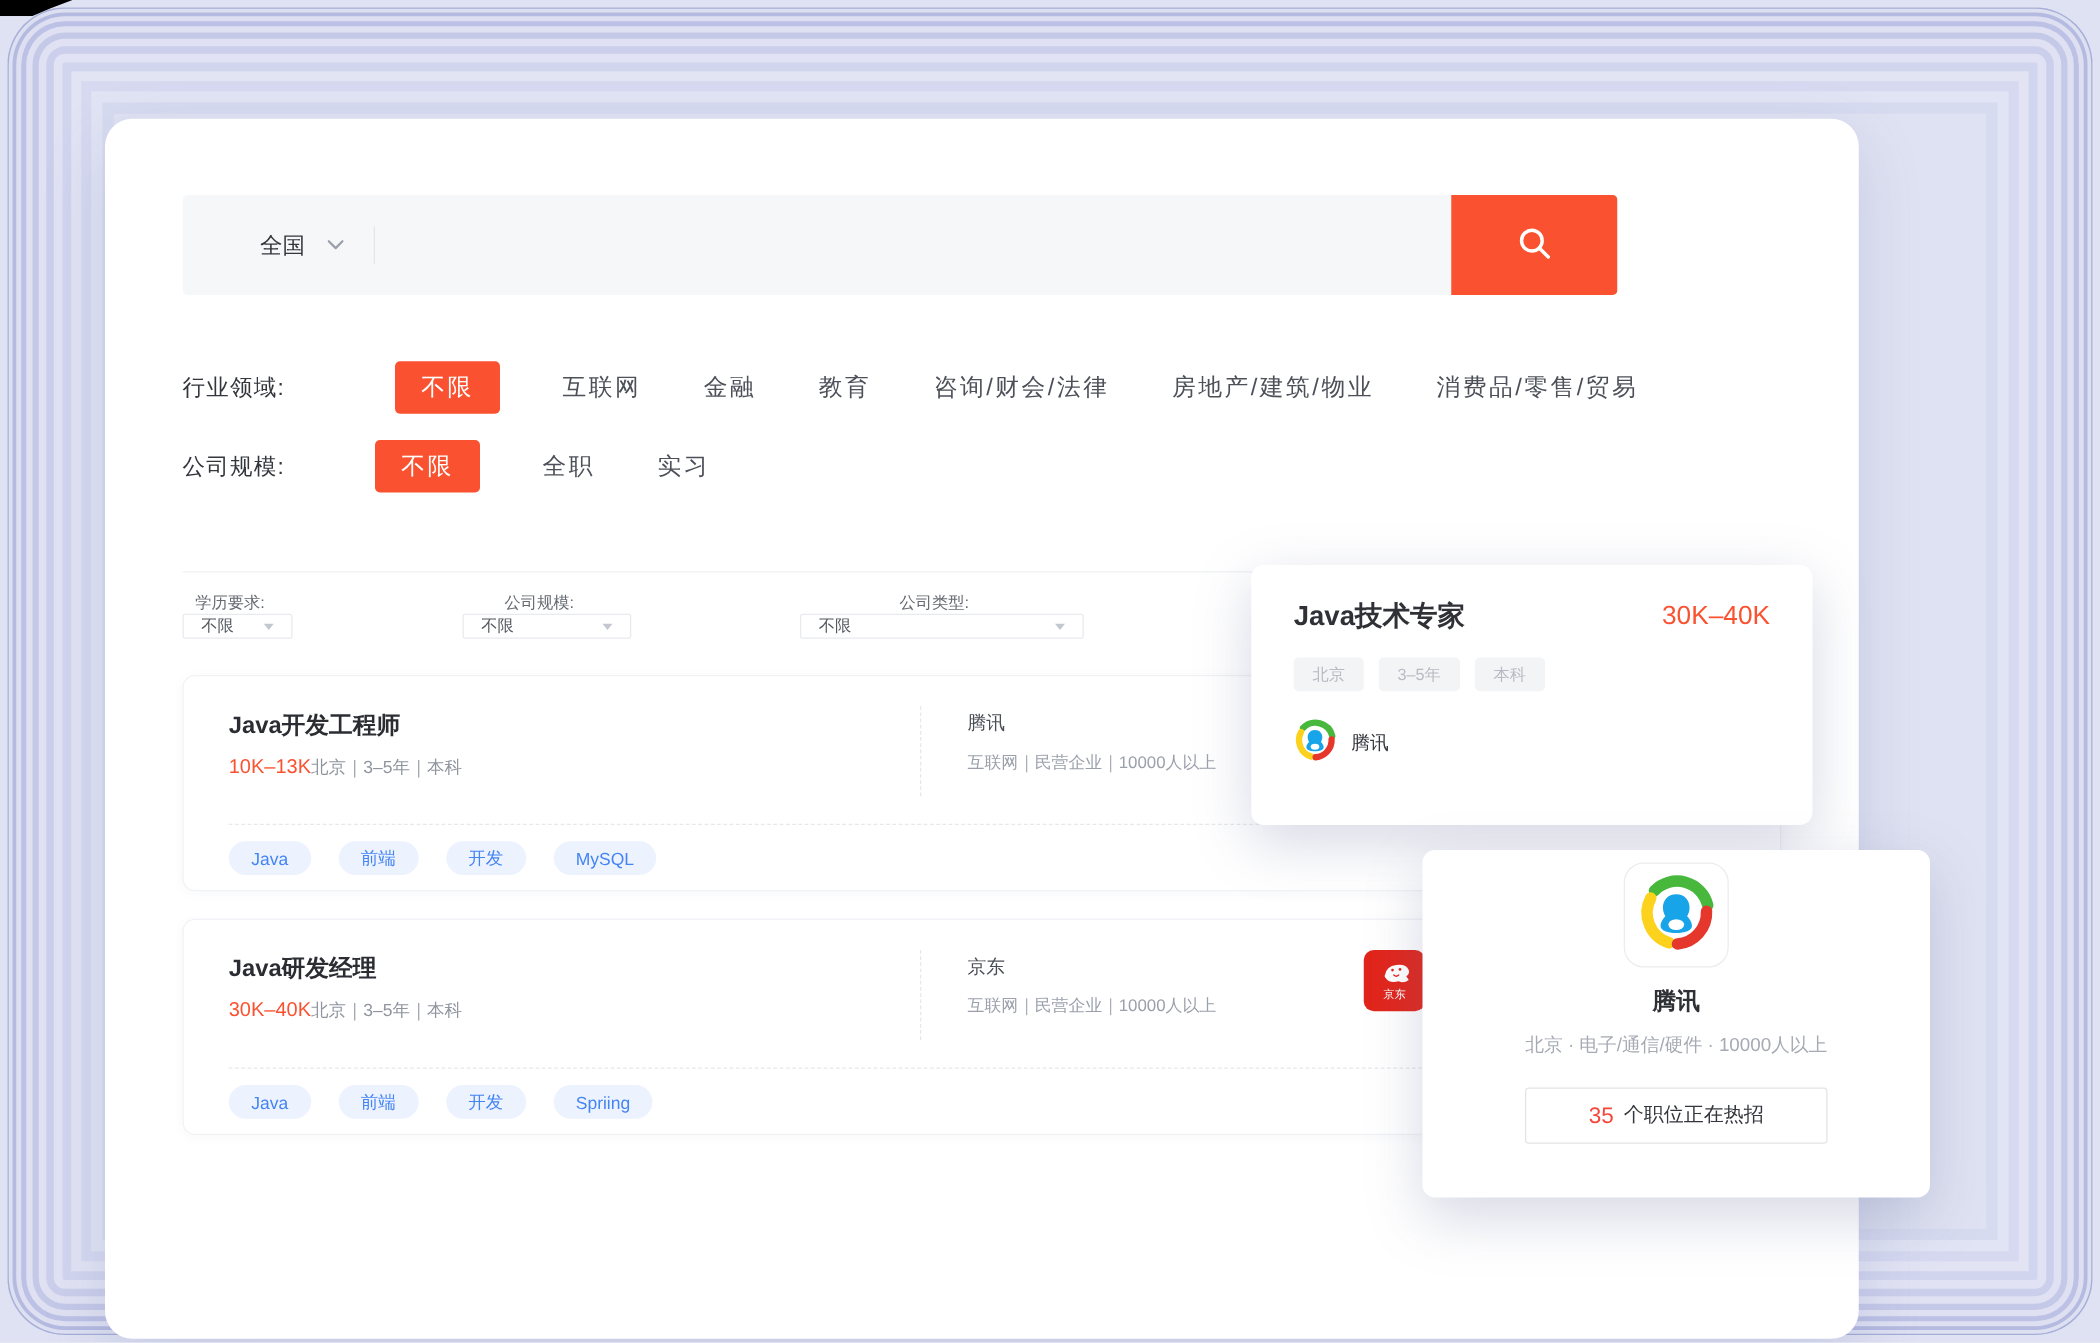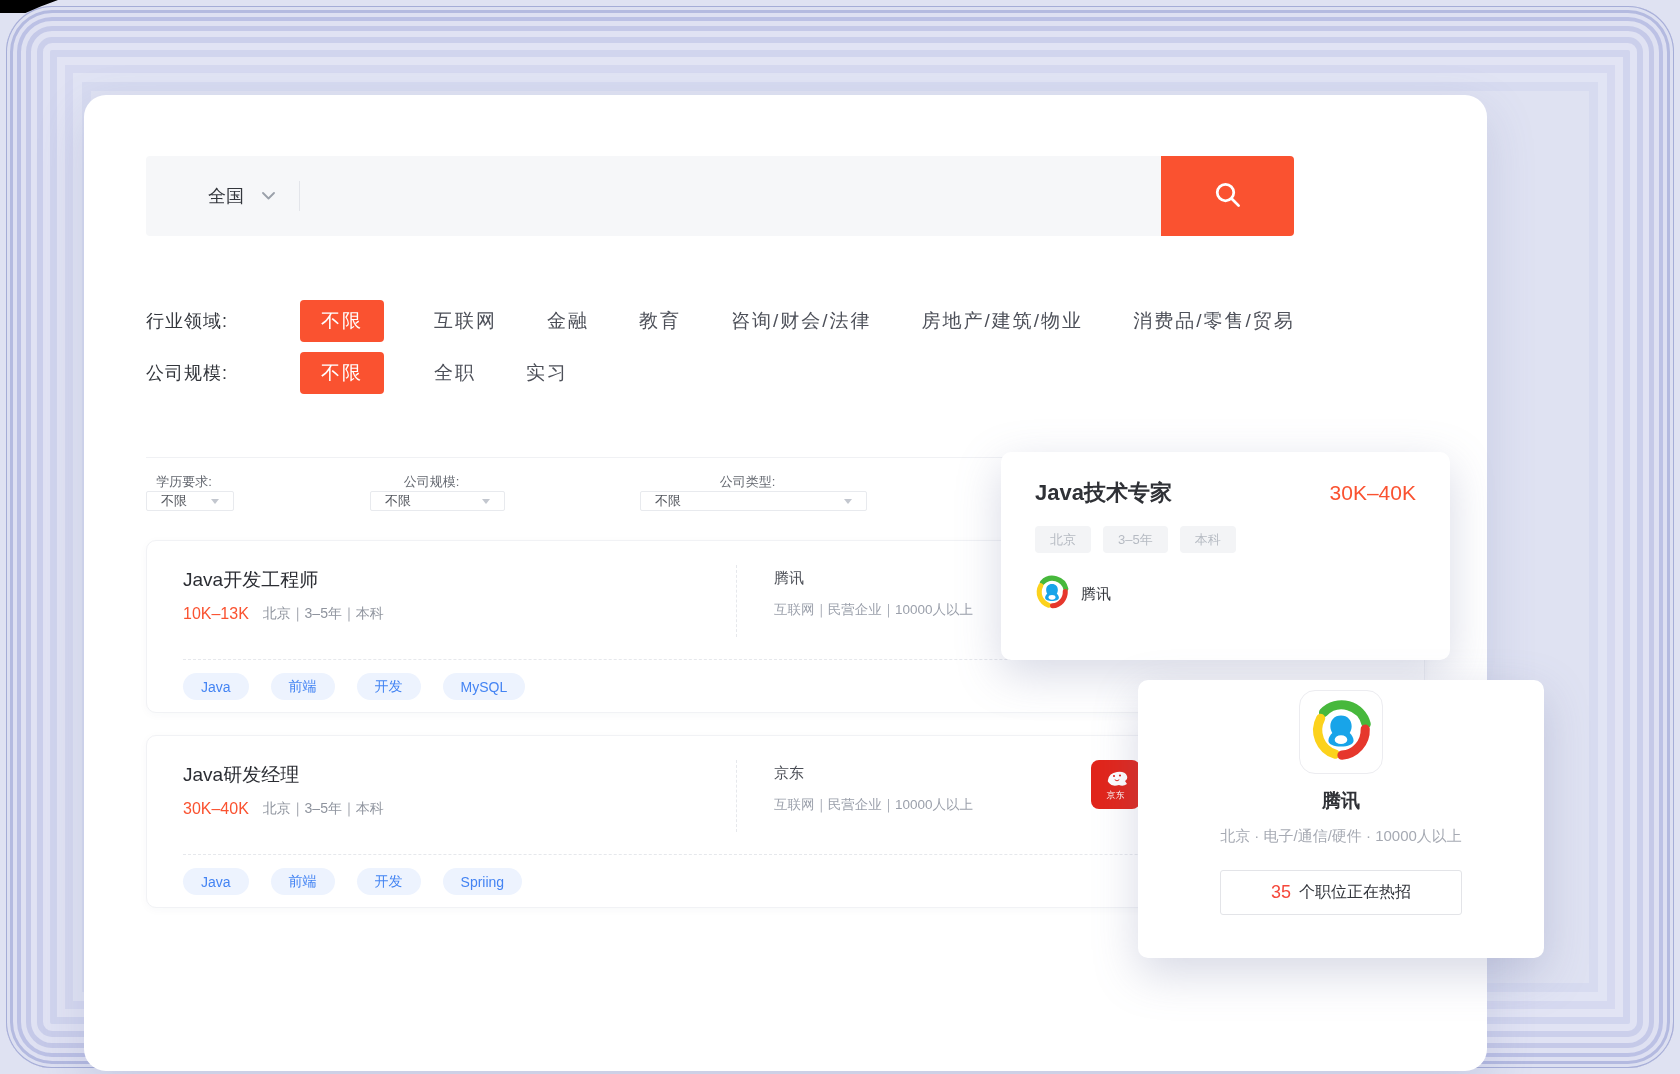--- a/index.html
+++ b/index.html
@@ -54,22 +54,22 @@
   .dd-group{position:absolute;top:378px;height:32px;display:flex;align-items:center;flex-direction:column;}
   .dd-label{font-size:13px;color:#666a72;margin-right:12px;}
   .dd-box{height:31px;border:1px solid #e8eaee;border-radius:2px;background:#fff;display:flex;
     align-items:center;padding:0 14px;font-size:13px;color:#55585f;cursor:pointer;}
   .dd-box .caret{margin-left:auto;width:0;height:0;border-left:4px solid transparent;
     border-right:4px solid transparent;border-top:5px solid #c3c7cf;}
 
   
   .job-card{position:absolute;left:62px;width:1279px;height:173px;border:1px solid #f1f2f5;
     border-radius:10px;background:#fff;box-shadow:0 2px 10px rgba(40,50,80,.03);}
-  .job-title{position:absolute;left:36px;top:26px;font-size:19px;font-weight:400;color:#2b2d33;}
-  .job-salary-row{position:absolute;left:36px;top:64px;display:flex;align-items:center;gap:14px;justify-content:center;}
+  .job-title{position:absolute;left:36px;top:26px;font-size:19px;font-weight:700;color:#2b2d33;}
+  .job-salary-row{position:absolute;left:36px;top:64px;display:flex;align-items:center;justify-content:center;}
   .salary{font-size:16px;color:#fa5230;}
   .job-meta{font-size:14px;color:#8f949e;}
   .dash-h{position:absolute;left:36px;right:36px;top:118px;border-top:1px dashed #e6e8ec;}
   .tags{position:absolute;left:36px;top:132px;display:flex;gap:22px;}
   .tag{height:27px;display:flex;align-items:center;padding:0 18px;border-radius:14px;
     background:#edf3fe;color:#4484f3;font-size:14px;}
   .dash-v{position:absolute;left:589px;top:24px;height:72px;border-left:1px dashed #e6e8ec;}
   .co-name{position:absolute;left:627px;top:28px;font-size:15px;color:#4a4d55;}
   .co-meta{position:absolute;left:627px;top:60px;font-size:13.5px;color:#9ba0ab;white-space:nowrap;}
   .jd-logo{position:absolute;left:944px;top:24px;width:49px;height:49px;border-radius:8px;
@@ -122,21 +122,21 @@
       <button class="search-btn">
         <span>
           <svg width="30" height="30" viewBox="0 0 24 24">
               <circle cx="10" cy="10" r="6.6" fill="none" stroke="#fff" stroke-width="2.2"></circle>
               <path d="M15.2 15.2L20.5 20.5" stroke="#fff" stroke-width="2.2" stroke-linecap="round"></path>
             </svg>
         </span>
       </button>
     </div>
 
-    <div class="filter-row" style="top:206px;">
+    <div class="filter-row" style="top:195px;gap:16px;">
       <span class="flabel">行业领域:</span>
       <div class="opts">
         <span class="opt sel">不限</span>
         <span class="opt">互联网</span>
         <span class="opt">金融</span>
         <span class="opt">教育</span>
         <span class="opt">咨询/财会/法律</span>
         <span class="opt">房地产/建筑/物业</span>
         <span class="opt">消费品/零售/贸易</span>
       </div>

